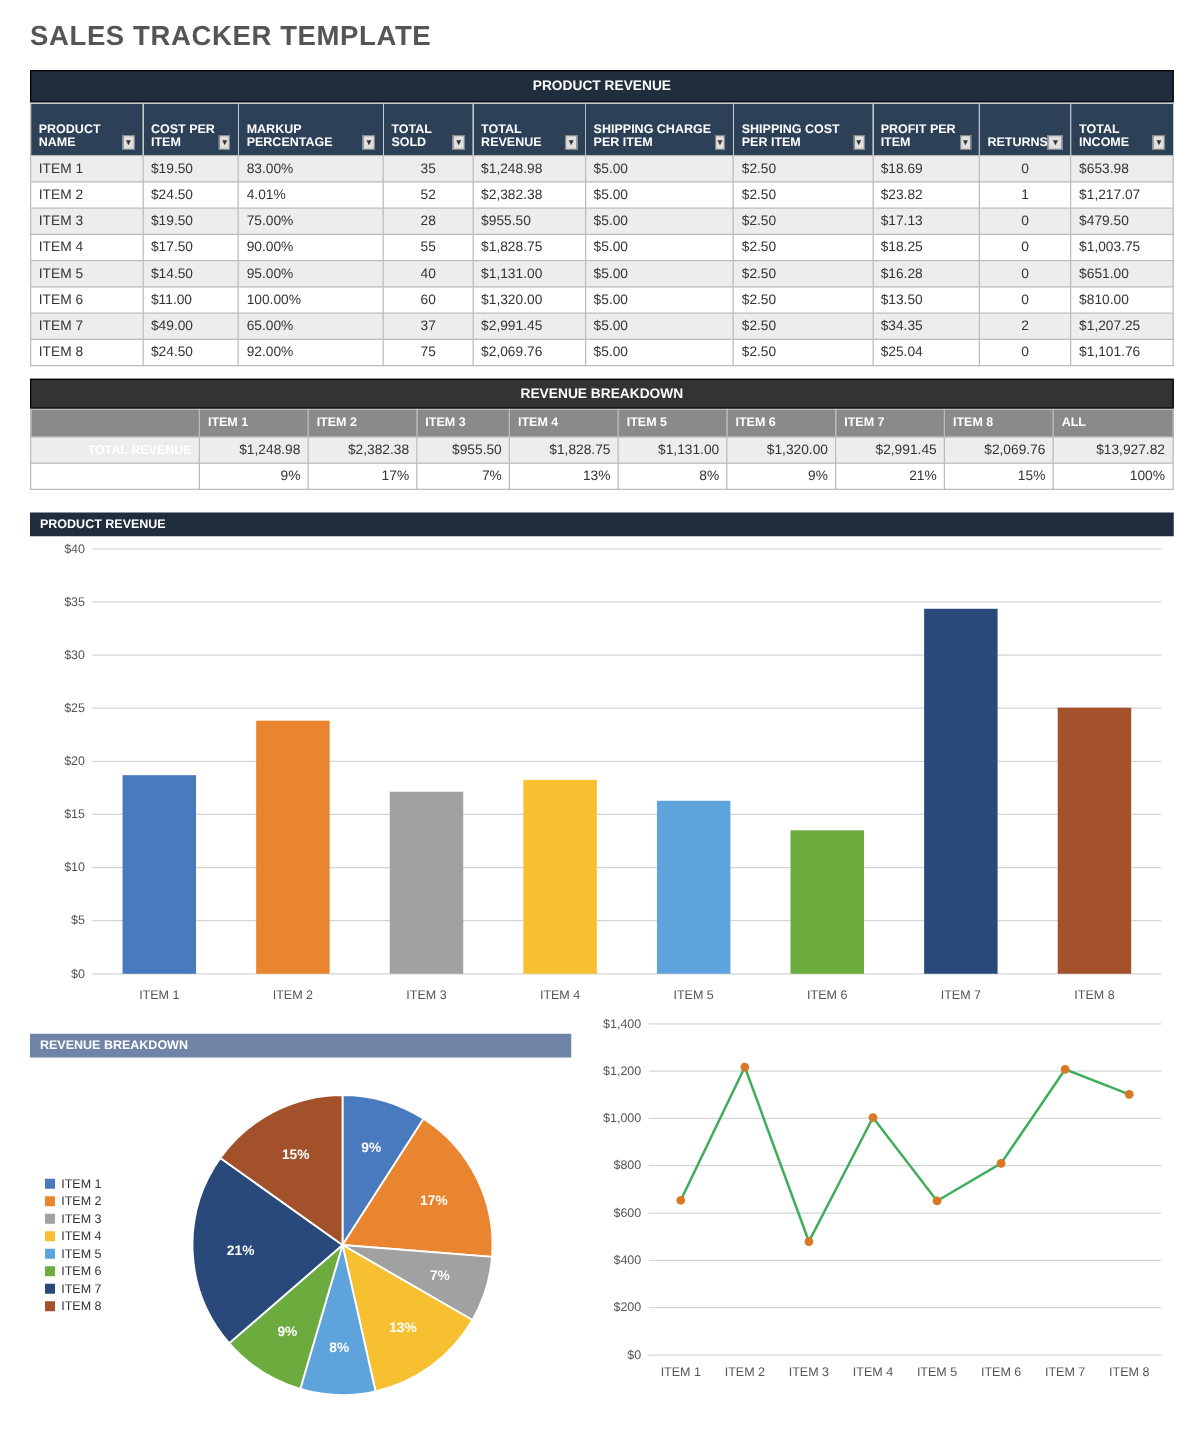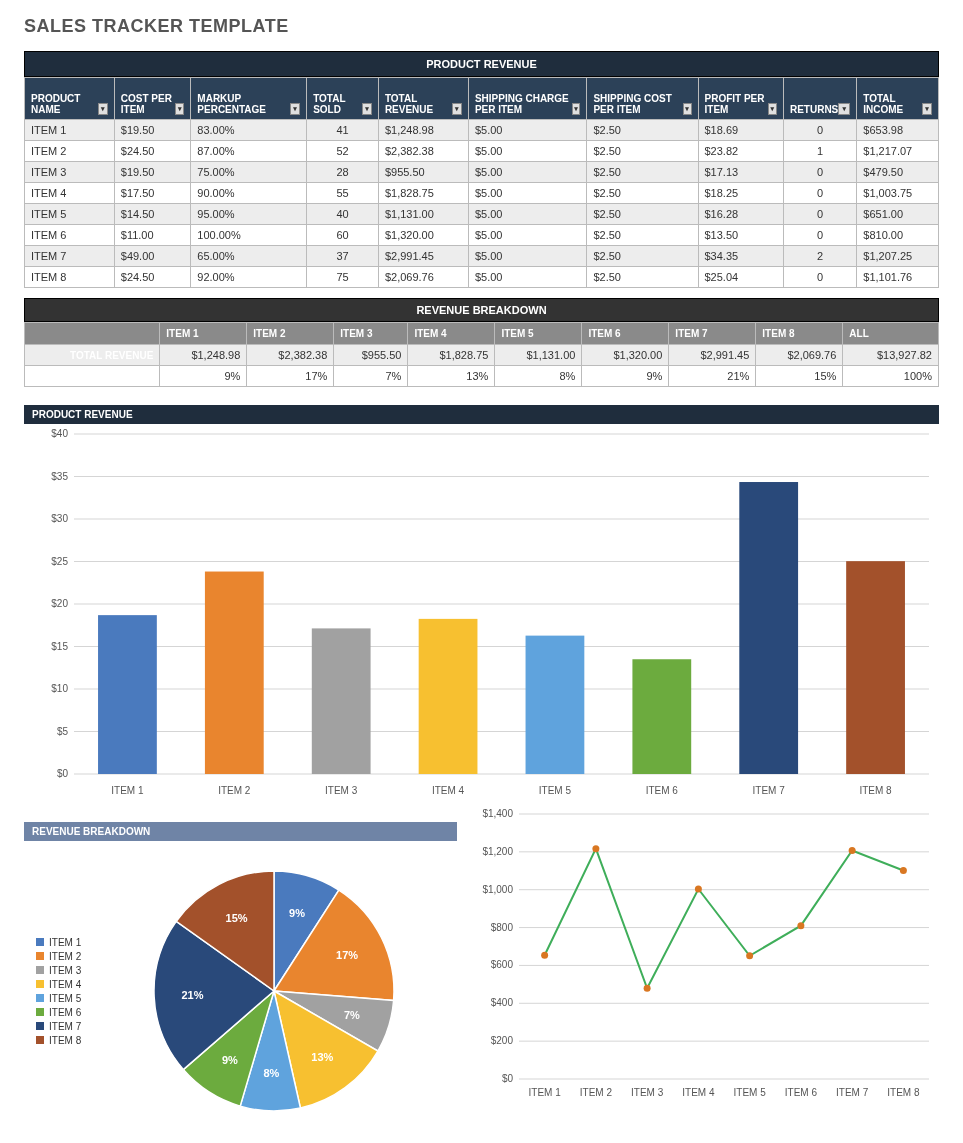--- a/index.html
+++ b/index.html
@@ -1,17 +1,17 @@
 <!DOCTYPE html>
 <html><head>
 <meta charset="utf-8">
 <style>
   * { box-sizing: border-box; margin: 0; padding: 0; }
   body { font-family: Arial, Helvetica, sans-serif; background: #fff; padding: 16px 24px; width: 963px; color: #333; }
-  h1 { font-size: 18px; font-weight: 700; letter-spacing: 0.5px; color: #555; margin-bottom: 14px; }
+  h1 { font-size: 22px; font-weight: 700; letter-spacing: 0.5px; color: #555; margin-bottom: 14px; }
   .section-title-bar { background: #1f2d3d; color: #fff; font-size: 11px; font-weight: 700; text-align: center; padding: 6px 0; border: 1px solid #000; }
   table { width: 100%; border-collapse: collapse; font-size: 11px; }
   th, td { border: 1px solid #bbb; padding: 4px 6px; }
   .thead-row th { background: #2c4158; color: #fff; font-weight: 700; text-align: left; font-size: 10px; vertical-align: top; height: 42px; position: relative; }
   .thead-row th .hdr-inner { display:flex; justify-content:center; align-items:flex-end; height:100%; }
   .filter-btn { width: 12px; height: 12px; background: #e0e0e0; border: 1px solid #888; display:inline-flex; align-items:center; justify-content:center; font-size:7px; color:#333; cursor:pointer; }
   tbody tr:nth-child(odd) td { background: #ededed; }
   tbody tr:nth-child(even) td { background: #fff; }
   td.num { }
   td.ctr { text-align: center; }
@@ -107,32 +107,32 @@
             <span class="filter-btn">▾</span>
           </div>
         </th>
       </tr>
   </thead>
   <tbody id="t1-body">
       <tr>
         <td class="lbl">ITEM 1</td>
         <td class="num">$19.50</td>
         <td class="num">83.00%</td>
-        <td class="ctr">41</td>
+        <td class="ctr">35</td>
         <td class="num">$1,248.98</td>
         <td class="num">$5.00</td>
         <td class="num">$2.50</td>
         <td class="num">$18.69</td>
         <td class="ctr">0</td>
         <td class="num">$653.98</td>
       </tr>
       <tr>
         <td class="lbl">ITEM 2</td>
         <td class="num">$24.50</td>
-        <td class="num">87.00%</td>
+        <td class="num">4.01%</td>
         <td class="ctr">52</td>
         <td class="num">$2,382.38</td>
         <td class="num">$5.00</td>
         <td class="num">$2.50</td>
         <td class="num">$23.82</td>
         <td class="ctr">1</td>
         <td class="num">$1,217.07</td>
       </tr>
       <tr>
         <td class="lbl">ITEM 3</td>

